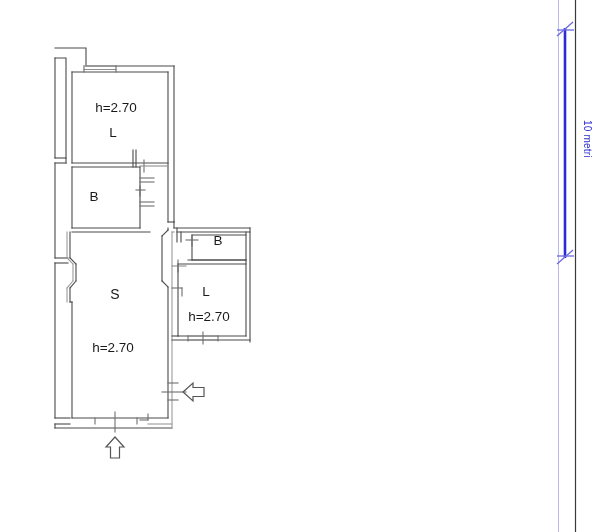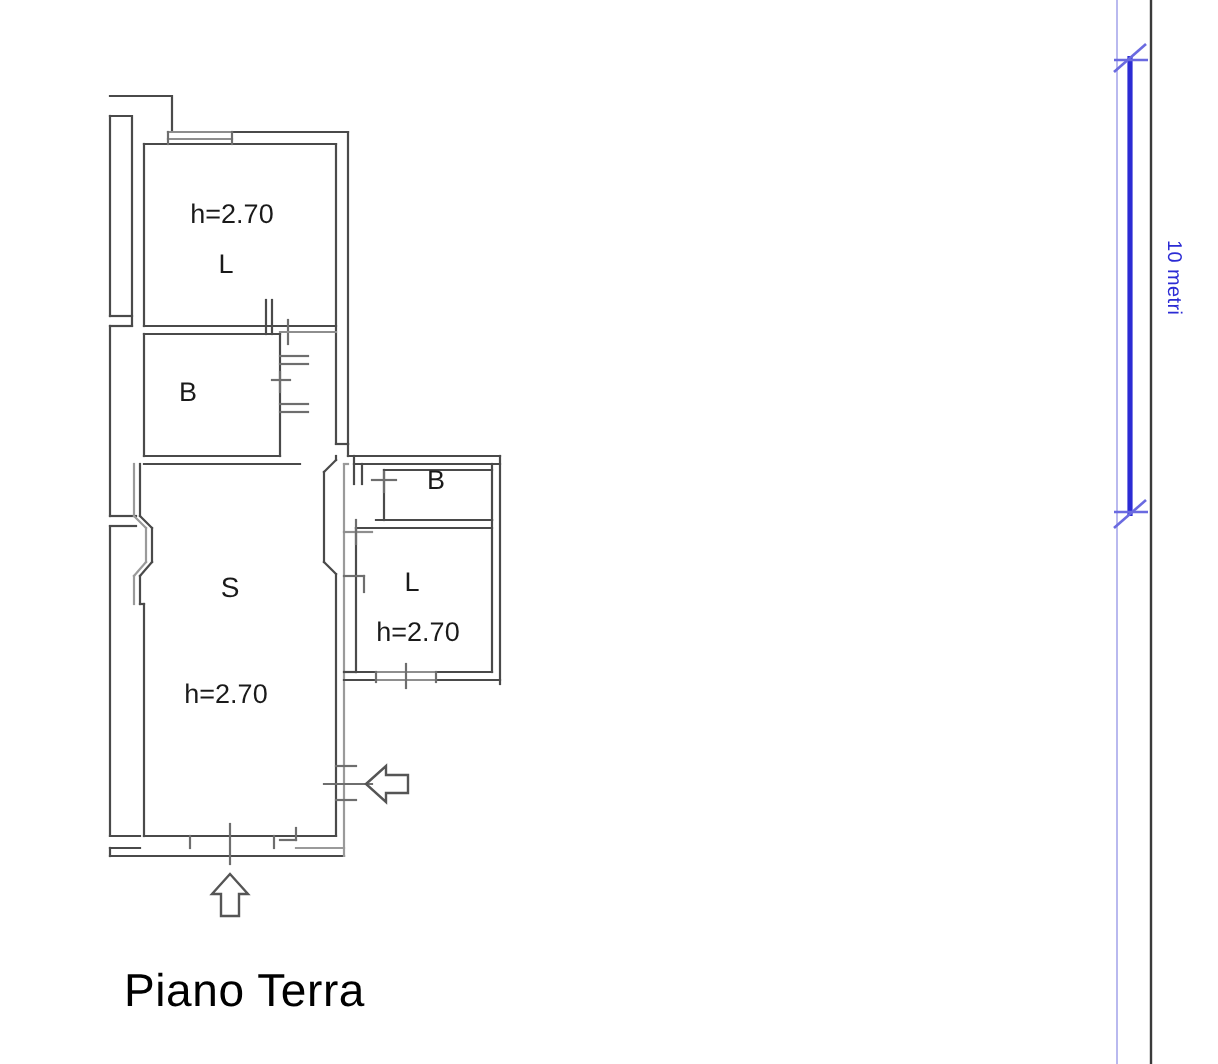--- a/index.html
+++ b/index.html
@@ -218,14 +218,13 @@
       <text class="room-label big" x="115" y="295">S</text>
       <text class="room-label" x="113" y="348">h=2.70</text>
 
       <text class="room-label" x="218" y="241">B</text>
 
       <text class="room-label" x="206" y="292">L</text>
       <text class="room-label" x="209" y="317">h=2.70</text>
     </g>
   </svg>
 
-  <div class="plan-title">Piano Terra</div>
 </div>
 
 </body></html>

